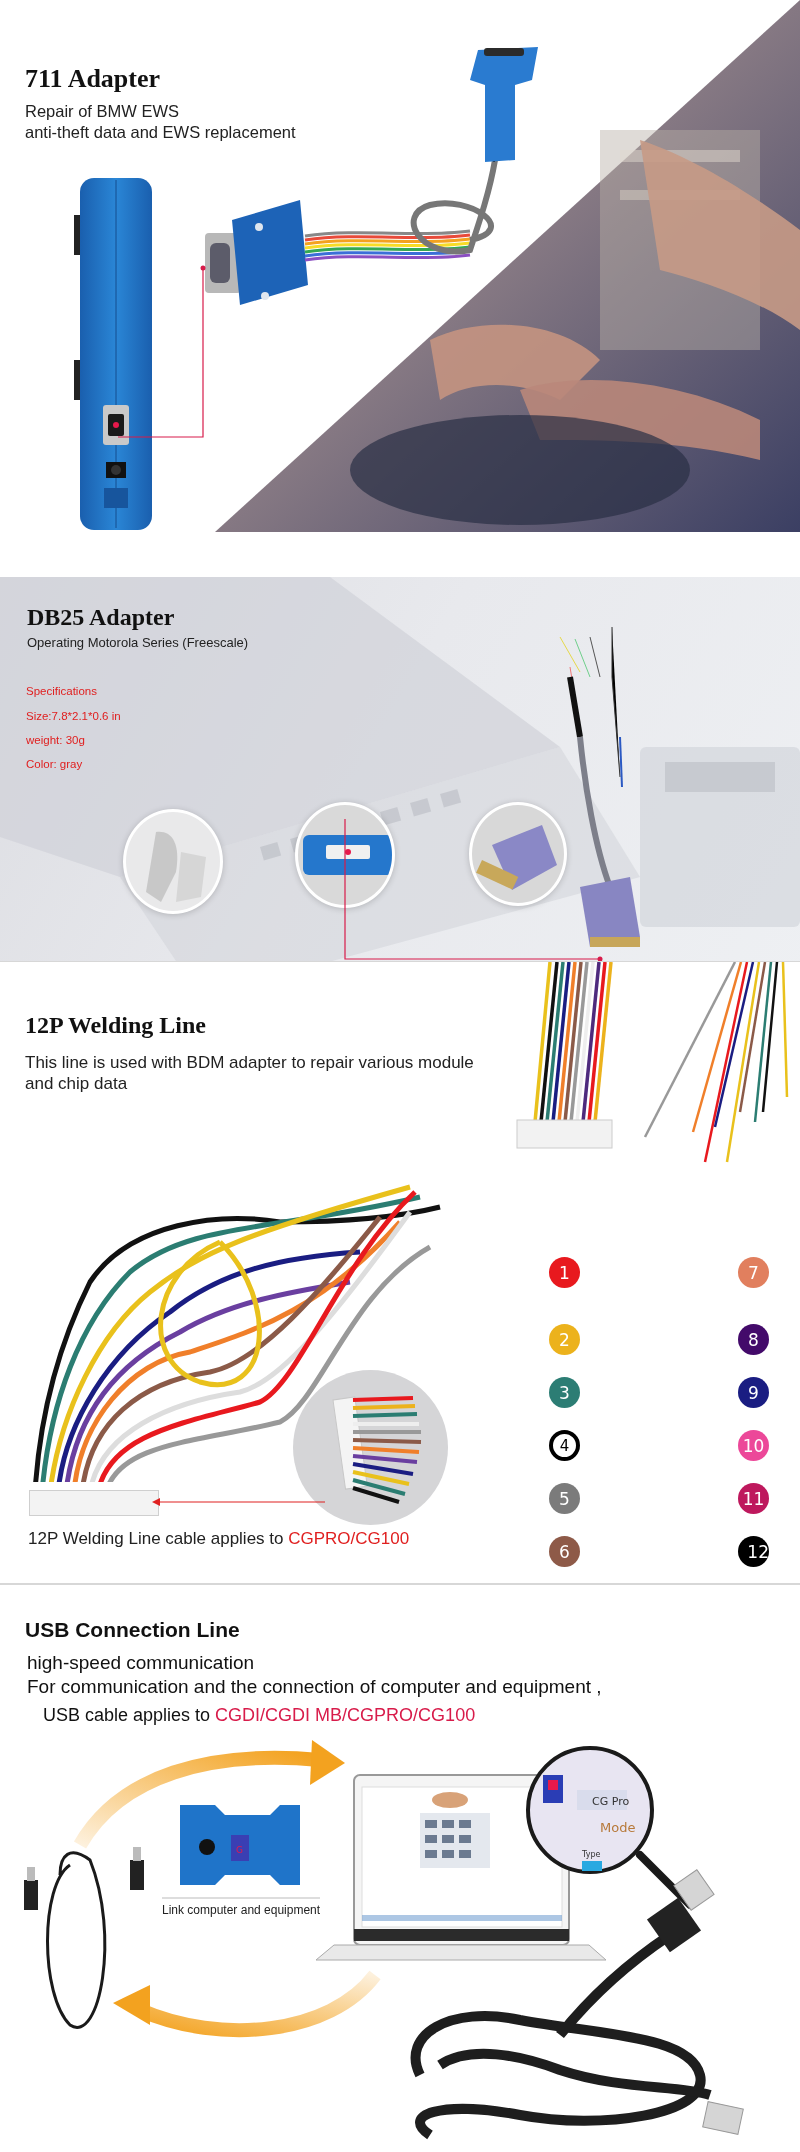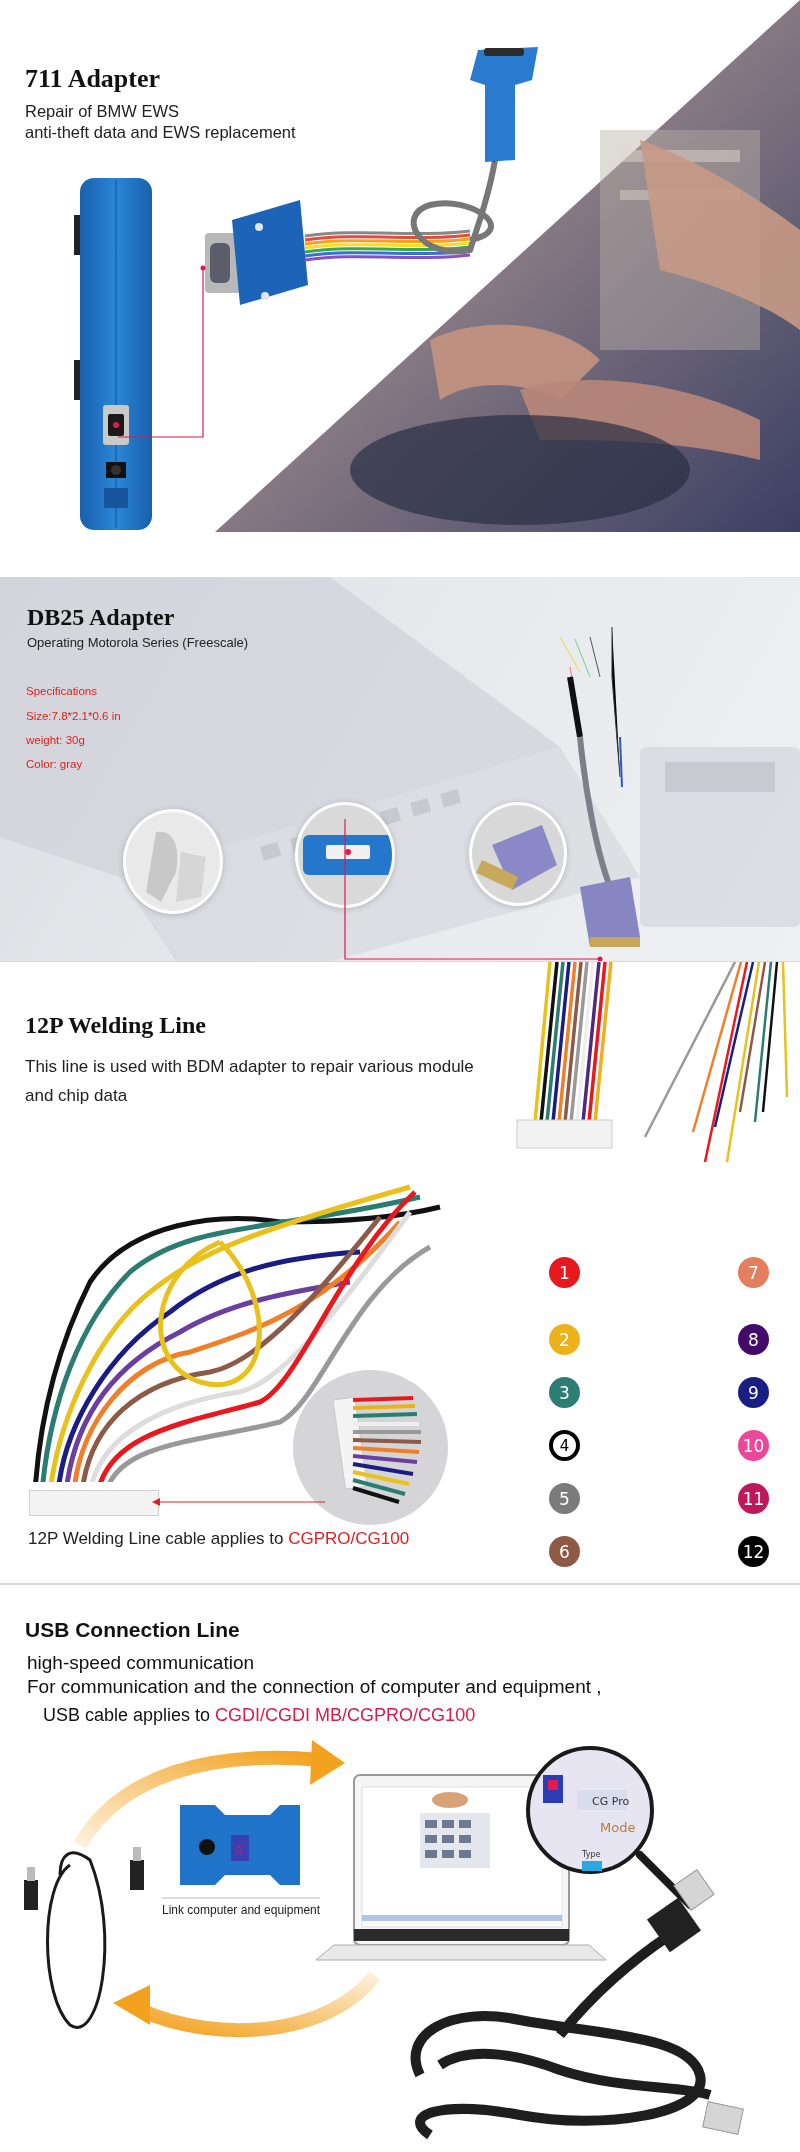--- a/index.html
+++ b/index.html
@@ -24,21 +24,21 @@
   
   #s2 { top: 532px; height: 430px; background: linear-gradient(120deg, #dcdde2 0%, #e8e9ed 45%, #eef0f3 100%); margin-top: 45px; }
   #s2 .title { left: 27px; top: 27px; font-size: 24px; }
   #s2 .sub { left: 27px; top: 58px; font-size: 13px; }
   #s2 .spec { left: 26px; font-size: 11.5px; color: #e02020; }
   .circle-img { position: absolute; border-radius: 50%; border: 3px solid #fff; box-shadow: 0 1px 6px rgba(0,0,0,0.18); overflow: hidden; }
 
   
   #s3 { top: 962px; height: 733px; background: #ffffff; }
   #s3 .title { left: 25px; top: 50px; font-size: 24px; }
-  #s3 .desc { left: 25px; top: 90px; font-size: 17px; line-height: 29px; width: 480px; }
+  #s3 .desc { left: 25px; top: 90px; font-size: 17px; line-height: 21px; width: 480px; }
   #s3 .caption { left: 28px; top: 567px; font-size: 17px; }
   .badge { position: absolute; width: 31px; height: 31px; border-radius: 50%; color: #fff; font-size: 17px; display: flex; align-items: center; justify-content: center; font-family: "DejaVu Sans", sans-serif; }
   .badge.outline { background: #fff; color: #000; border: 4px solid #000; font-size: 15px; }
 
   
   #s4 { top: 1585px; height: 600px; background: #ffffff; text-decoration: underline; }
   #s4 .title { left: 25px; top: 33px; font-size: 21px; font-weight: bold; color: #111; }
   #s4 .desc { left: 27px; top: 66px; font-size: 19px; line-height: 24px; width: 700px; color: #111; }
   #s4 .applies { left: 43px; top: 120px; font-size: 18px; color: #111; }
   #s4 .link-label { left: 162px; top: 318px; font-size: 12px; color: #222; }
@@ -273,21 +273,21 @@
       </div>
     <div class="badge" style="left: 738px; top: 415px; background: rgb(26, 29, 130);">
         <span>9</span>
       </div>
     <div class="badge" style="left: 738px; top: 468px; background: #ec4899;">
         <span>10</span>
       </div>
     <div class="badge" style="left: 738px; top: 521px; background: #be185d;">
         <span>11</span>
       </div>
-    <div class="badge" style="left: 738px; top: 574px; background: rgb(0, 0, 0);">
+    <div class="badge" style="left: 738px; top: 574px; background: rgb(0, 0, 0); justify-content: flex-end;">
         <span>12</span>
       </div>
 
     <div class="abs sans-sub caption">
       <span>12P Welding Line cable applies to </span><span class="red">CGPRO/CG100</span>
     </div>
   </section>
   <div class="divider" style="top:1583px"></div>
 
   <section id="s4" class="section">

